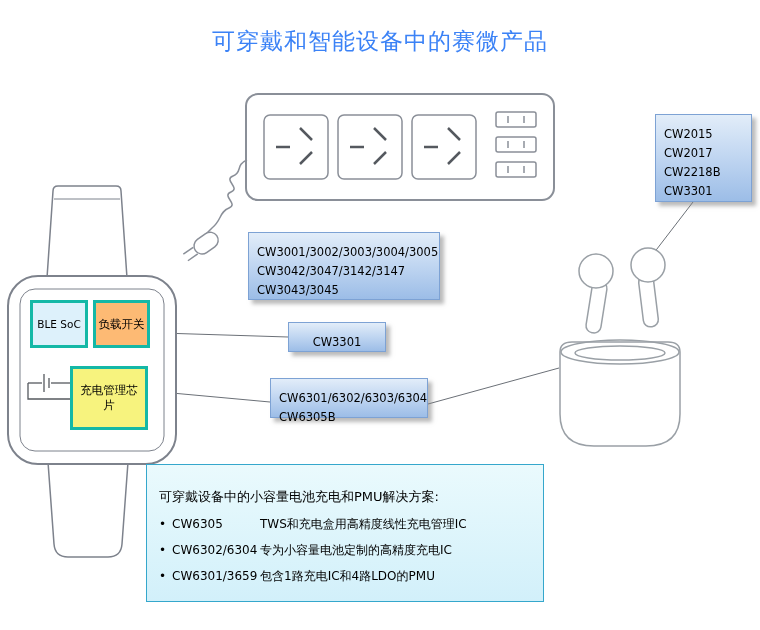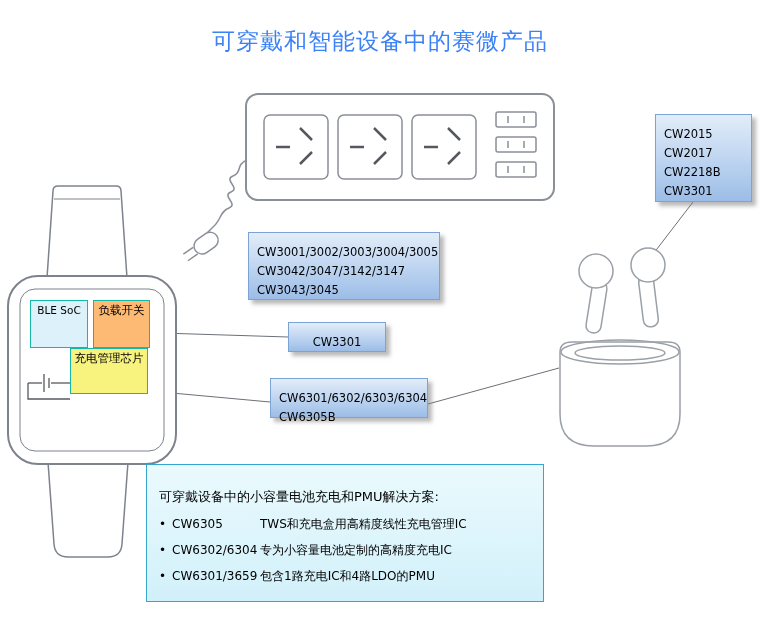--- a/index.html
+++ b/index.html
@@ -16,28 +16,28 @@
   svg.layer{position:absolute;left:0;top:0;pointer-events:none;}
   .callout{
     position:absolute;
     background:linear-gradient(180deg,#e2edf9 0%,#bcd3f0 55%,#9cbde7 100%);
     border:1px solid #7da2d4;
     box-shadow:4px 4px 4px rgba(130,130,130,.55);
     font-size:11.5px;line-height:19px;color:#000;
     padding:10px 8px;box-sizing:border-box;
   }
   .comp-box{
-    position:absolute;border:1px solid #14b8a6;box-sizing:border-box;
+    position:absolute;border:3px solid #14b8a6;box-sizing:border-box;
     font-size:11.5px;line-height:15px;color:#000;
-    display:flex;justify-content:center;text-align:center;
+    display:flex;align-items:center;justify-content:center;text-align:center;
     padding:2px;
   }
   #ble-box{left:30px;top:300px;width:58px;height:48px;background:#ddf1fb;font-size:10.5px;}
   #load-box{left:93px;top:300px;width:57px;height:48px;background:#fdba74;}
-  #chip-box{left:70px;top:348px;width:78px;height:46px;background:#f7f37e;}
+  #chip-box{left:70px;top:366px;width:78px;height:64px;background:#f7f37e;}
   #solution-box{
     position:absolute;left:146px;top:464px;width:398px;height:138px;
     background:linear-gradient(180deg,#eafafd 0%,#d2f0fa 100%);
     border:1px solid #35a7cc;box-sizing:border-box;
     padding:23px 12px;color:#000;
   }
   #solution-box .heading{font-size:13px;margin-bottom:10px;}
   #solution-box .row{display:flex;font-size:12px;margin-top:9px;align-items:baseline;}
   #solution-box .bullet{width:13px;}
   #solution-box .part{width:88px;}

